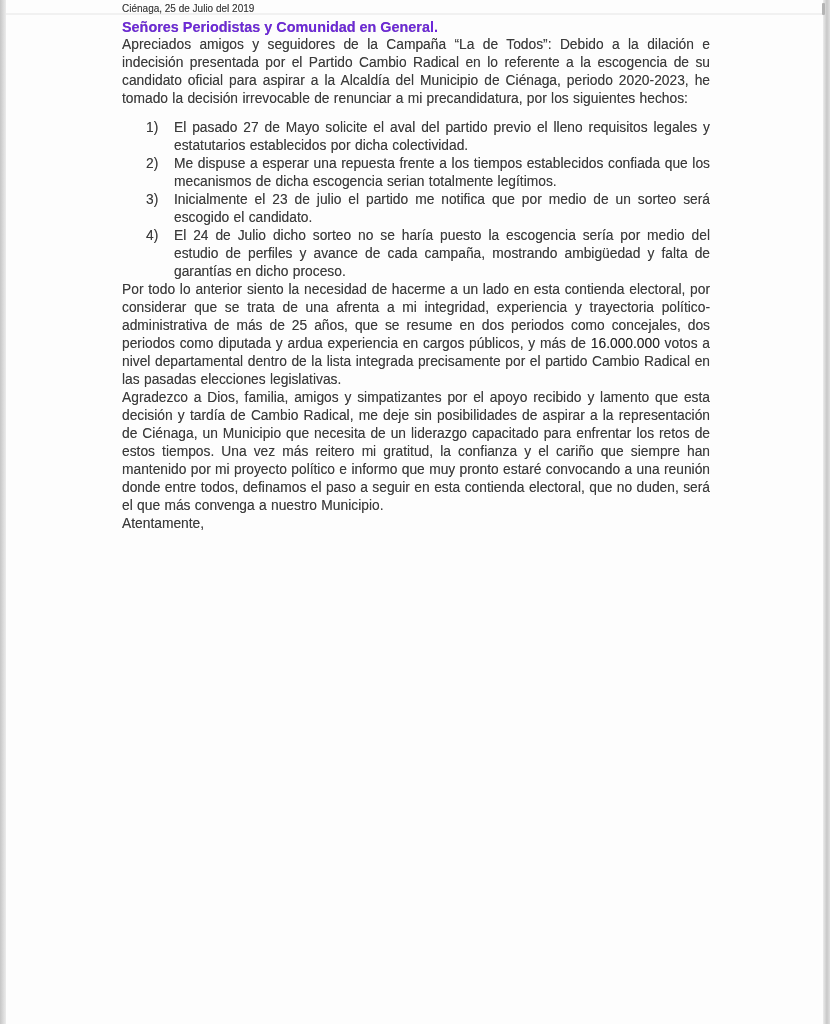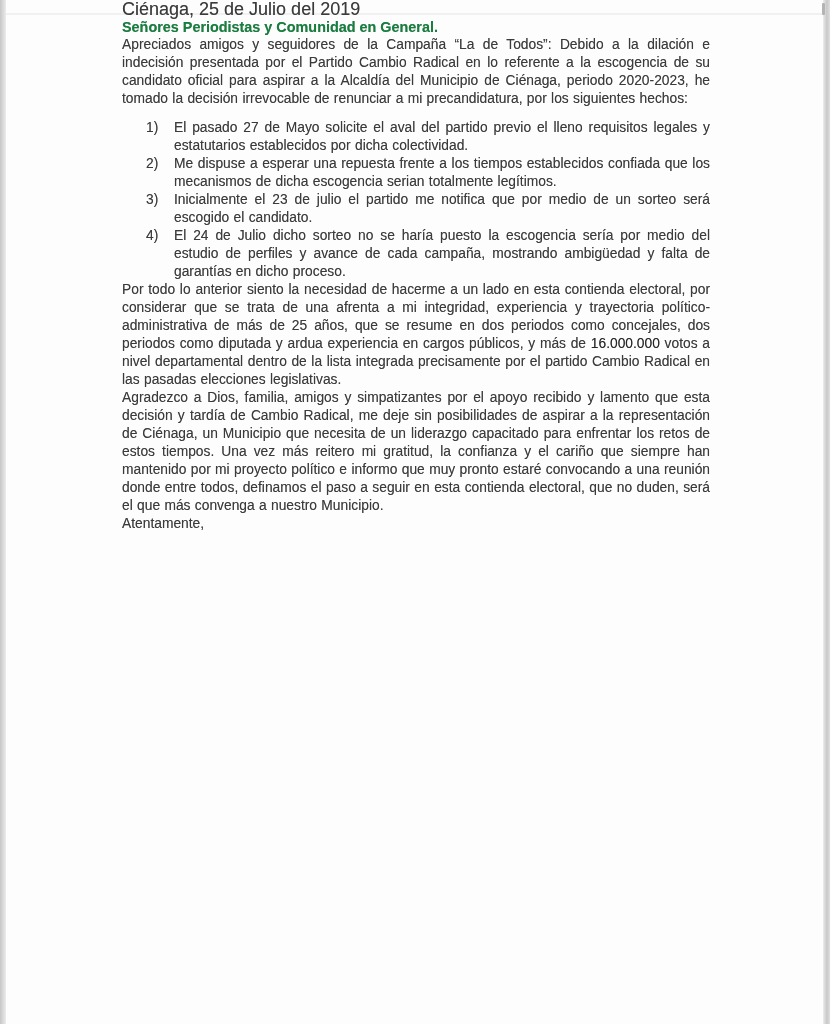--- a/index.html
+++ b/index.html
@@ -26,22 +26,22 @@
     position:absolute; right:5px; top:3px; width:3px; height:12px;
     background:#b4b4b4; border-radius:1px;
   }
   .sheet {
     position:absolute; left:122px; top:0; width:588px;
     color:#3b3b3b;
     font-size:13.8px; line-height:18px;
     text-shadow:0 0.2px 0.5px rgba(70,70,70,0.5);
   }
   .sheet p { margin:0; }
-  .date-line { margin:110px 0 0 6px; font-size:18px; }
-  .recipient-line { margin-top:38px; font-weight:bold; font-size:14.4px; color:#15803d; }
+  .date-line { margin:110px 0 0 6px; font-size:10px; }
+  .recipient-line { margin-top:38px; font-weight:bold; font-size:14.4px; color:#6d28d9; }
   .salutation { margin-top:38px; font-size:14.2px; }
   .para { text-align:justify; word-spacing:0.5px; }
   .p1 { margin-top:21px; }
   .reasons { margin:11px 0 0 24px; padding:0; list-style:none; }
   .reason { display:grid; grid-template-columns:28px 1fr; }
   .reason .rtext { text-align:justify; word-spacing:0.5px; }
   .p2 { margin-top:18px; }
   .p3 { margin-top:18px; }
   .votes-bold { font-weight:400; color:#262626; }
   .closing-line { margin-top:44px; }

